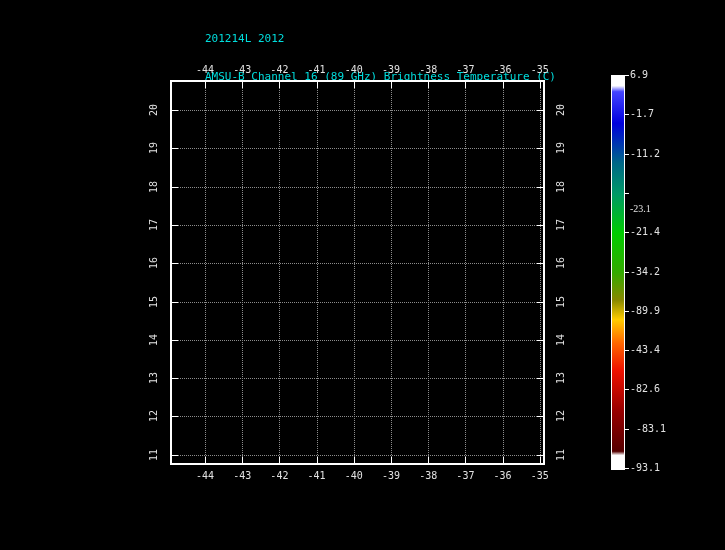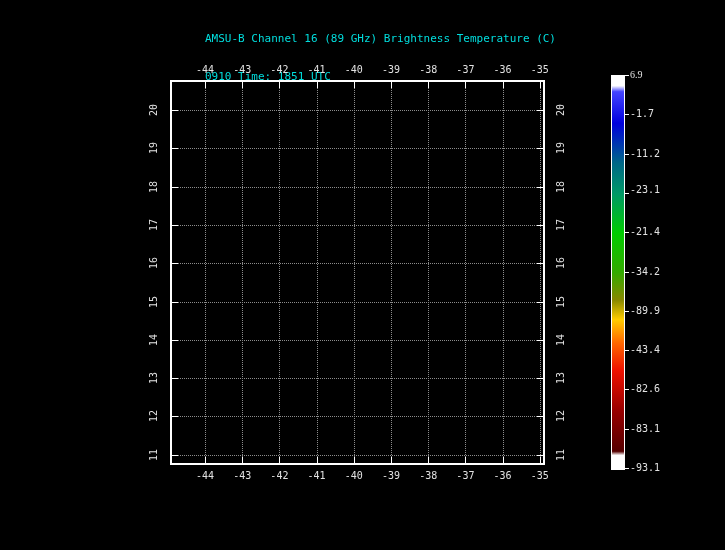--- a/index.html
+++ b/index.html
@@ -31,20 +31,21 @@
   #colorbar{
     position:absolute;left:611px;top:75px;width:12px;height:393px;
     border:1px solid #ffffff;
   }
 </style>
 </head>
 <body>
 
 <div id="stage">
   <div id="header">
+    <div>201214L 2012</div>
     <div>AMSU-B Channel 16 (89 GHz) Brightness Temperature (C)</div>
     <div>0910 Time: 1851 UTC</div>
     <div>NOAA-15</div>
   </div>
 
   <div id="plot">
       <div class="vgrid" style="left: 33px;"></div>
       <div class="vtick t" style="left: 33px;"></div>
       <div class="vtick b" style="left: 33px;"></div>
       <div class="vgrid" style="left: 70.2px;"></div>
@@ -141,34 +142,34 @@
     <div class="ticklab yr" style="left: 549px; top: 257.2px;">16</div>
     <div class="ticklab yl" style="left: 142px; top: 218.9px;">17</div>
     <div class="ticklab yr" style="left: 549px; top: 218.9px;">17</div>
     <div class="ticklab yl" style="left: 142px; top: 180.6px;">18</div>
     <div class="ticklab yr" style="left: 549px; top: 180.6px;">18</div>
     <div class="ticklab yl" style="left: 142px; top: 142.3px;">19</div>
     <div class="ticklab yr" style="left: 549px; top: 142.3px;">19</div>
     <div class="ticklab yl" style="left: 142px; top: 104px;">20</div>
     <div class="ticklab yr" style="left: 549px; top: 104px;">20</div>
     <div class="cbtick" style="top: 75px;"></div>
-    <div class="ticklab cbl" style="left: 630px; top: 69px; font-family: Liberation Serif, serif;">6.9</div>
+    <div class="ticklab cbl" style="left: 630px; top: 69px;">6.9</div>
     <div class="cbtick" style="top: 114.3px;"></div>
     <div class="ticklab cbl" style="left: 630px; top: 108.3px;">-1.7</div>
     <div class="cbtick" style="top: 153.6px;"></div>
     <div class="ticklab cbl" style="left: 630px; top: 147.6px;">-11.2</div>
     <div class="cbtick" style="top: 192.9px;"></div>
-    <div class="ticklab cbl" style="left: 630px; top: 184px;">-23.1</div>
+    <div class="ticklab cbl" style="left: 630px; top: 203px; font-family: Liberation Serif, serif;">-23.1</div>
     <div class="cbtick" style="top: 232.2px;"></div>
     <div class="ticklab cbl" style="left: 630px; top: 226.2px;">-21.4</div>
     <div class="cbtick" style="top: 271.5px;"></div>
     <div class="ticklab cbl" style="left: 630px; top: 265.5px;">-34.2</div>
     <div class="cbtick" style="top: 310.8px;"></div>
     <div class="ticklab cbl" style="left: 630px; top: 304.8px;">-89.9</div>
     <div class="cbtick" style="top: 350.1px;"></div>
     <div class="ticklab cbl" style="left: 630px; top: 344.1px;">-43.4</div>
     <div class="cbtick" style="top: 389.4px;"></div>
     <div class="ticklab cbl" style="left: 630px; top: 383.4px;">-82.6</div>
     <div class="cbtick" style="top: 428.7px;"></div>
-    <div class="ticklab cbl" style="left: 630px; top: 422.7px;">-83.1</div>
+    <div class="ticklab cbl" style="left: 630px; top: 422.7px; text-align: center;">-83.1</div>
     <div class="cbtick" style="top: 468px;"></div>
     <div class="ticklab cbl" style="left: 630px; top: 462px;">-93.1</div>
   </div>
 
 </body></html>

